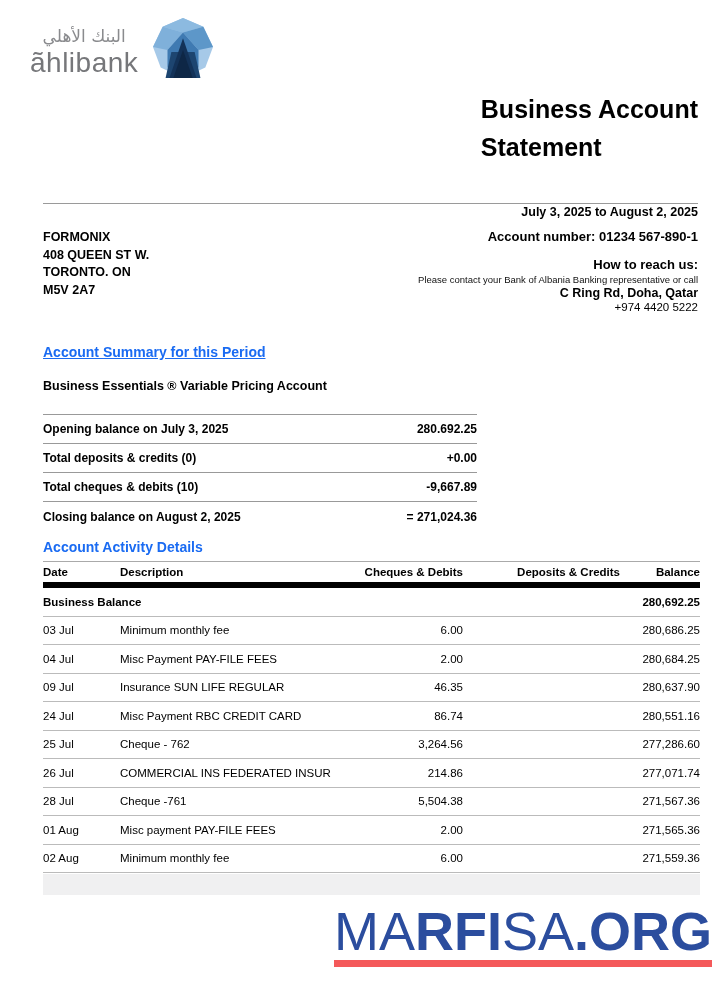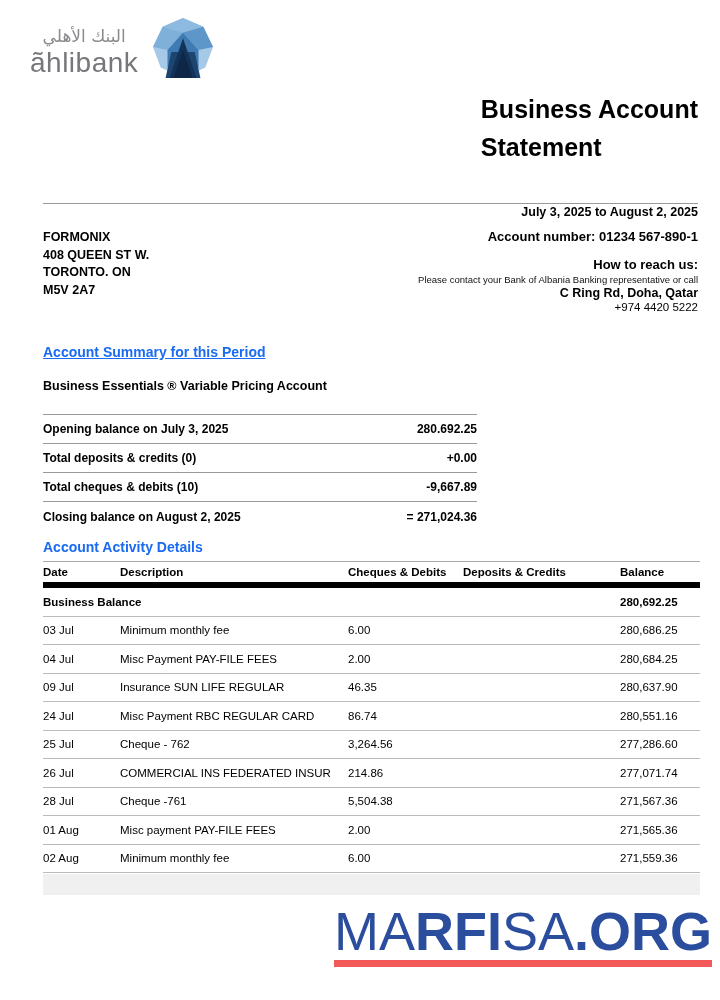--- a/index.html
+++ b/index.html
@@ -35,21 +35,21 @@
   .summary-table { position:absolute; top:414px; left:43px; width:434px; border-top:1px solid #999; }
   .sum-row { display:flex; justify-content:space-between; align-items:center; height:29px; border-bottom:1px solid #999; font-size:12px; font-weight:bold; }
   .sum-row:last-child { border-bottom:none; }
 
   .h-activity { position:absolute; top:539px; }
   .activity-table { position:absolute; top:561px; left:43px; width:657px; }
   .act-grid { display:grid; grid-template-columns:77px 1fr 115px 157px 80px; align-items:center; }
   .act-header { height:27px; border-top:1px solid #aaa; border-bottom:6px solid #000000; font-size:11.5px; font-weight:bold; }
   .act-row { height:28.5px; border-bottom:1px solid #bbb; font-size:11.5px; }
   .act-row.bold { font-weight:bold; }
-  .c-debit,.c-credit,.c-balance { text-align:left; }
+  .c-debit,.c-credit,.c-balance { text-align:right; }
 
   .gray-bar { position:absolute; top:874px; left:43px; width:657px; height:21px; background:#f0f0f1; }
 
   .marfisa-wrap { position:absolute; top:903px; right:8px; text-align:right; }
   .marfisa-logo { display:inline-block; color:#2b4d9e; font-size:54px; line-height:56px; letter-spacing:0px; border-bottom:7px solid #f4595a; padding-bottom:1px; }
   .marfisa-logo .w-light { font-weight:400; }
   .marfisa-logo .w-bold { font-weight:700; }
 </style>
 </head>
 <body>
@@ -150,21 +150,21 @@
         </div>
         <div class="act-grid act-row">
           <div class="c-date">09 Jul</div>
           <div class="c-desc">Insurance SUN LIFE REGULAR</div>
           <div class="c-debit">46.35</div>
           <div class="c-credit"></div>
           <div class="c-balance">280,637.90</div>
         </div>
         <div class="act-grid act-row">
           <div class="c-date">24 Jul</div>
-          <div class="c-desc">Misc Payment RBC REGULAR CARD</div>
+          <div class="c-desc">Misc Payment RBC CREDIT CARD</div>
           <div class="c-debit">86.74</div>
           <div class="c-credit"></div>
           <div class="c-balance">280,551.16</div>
         </div>
         <div class="act-grid act-row">
           <div class="c-date">25 Jul</div>
           <div class="c-desc">Cheque - 762</div>
           <div class="c-debit">3,264.56</div>
           <div class="c-credit"></div>
           <div class="c-balance">277,286.60</div>

